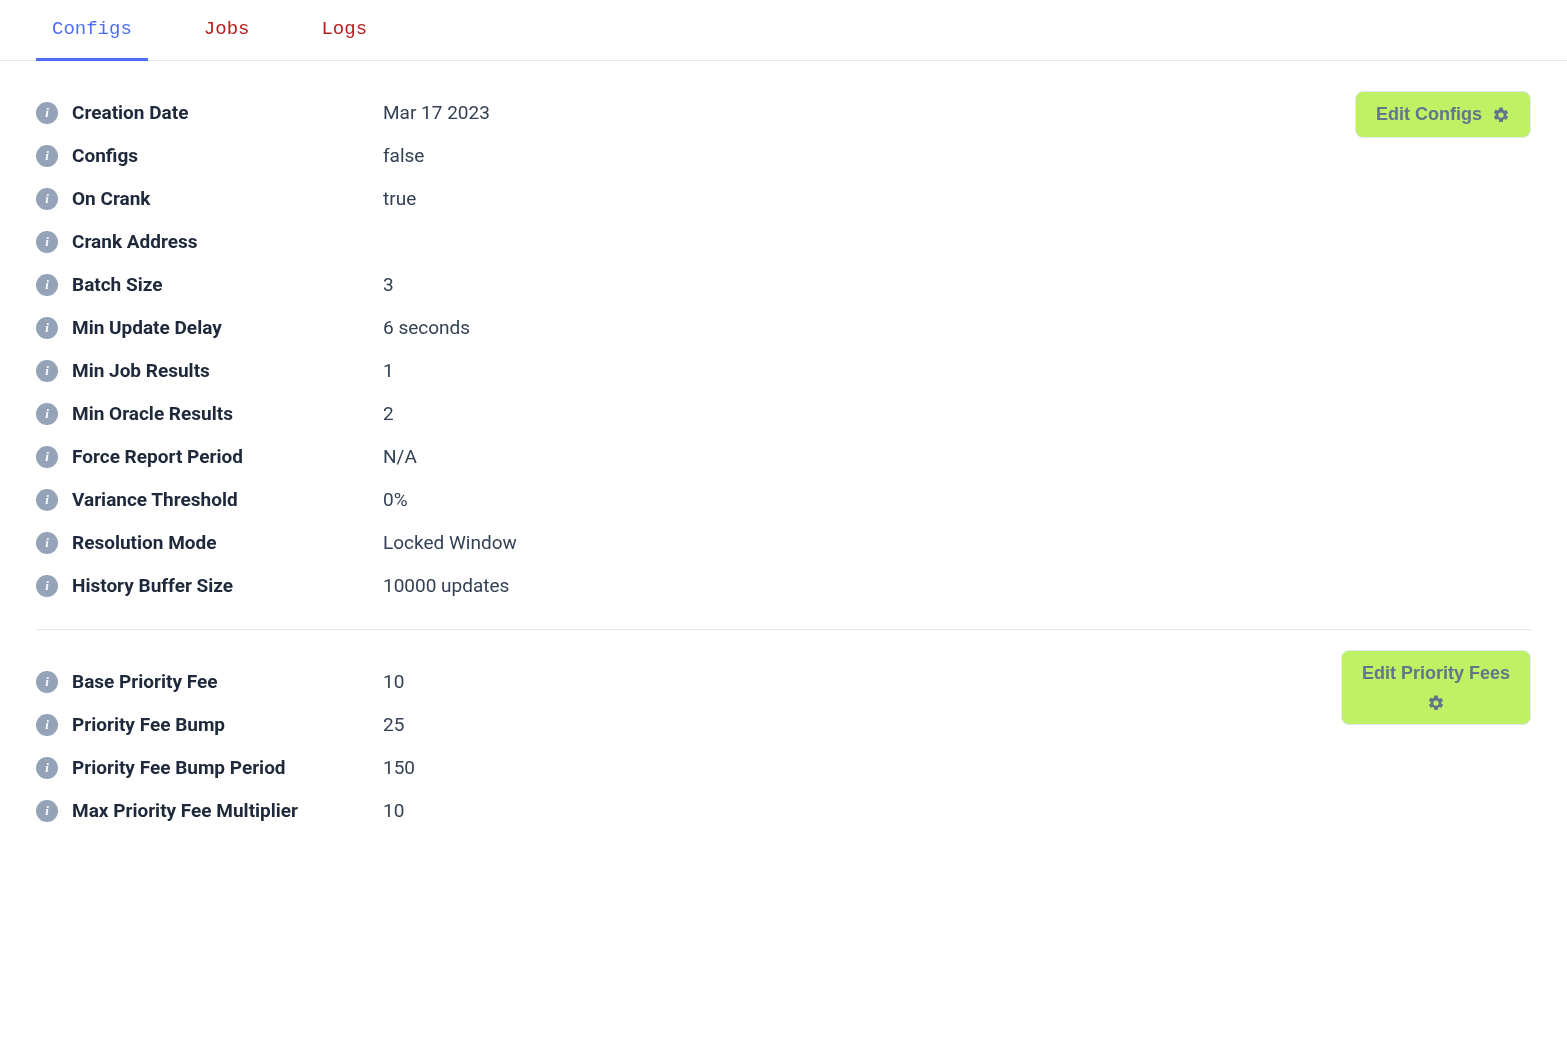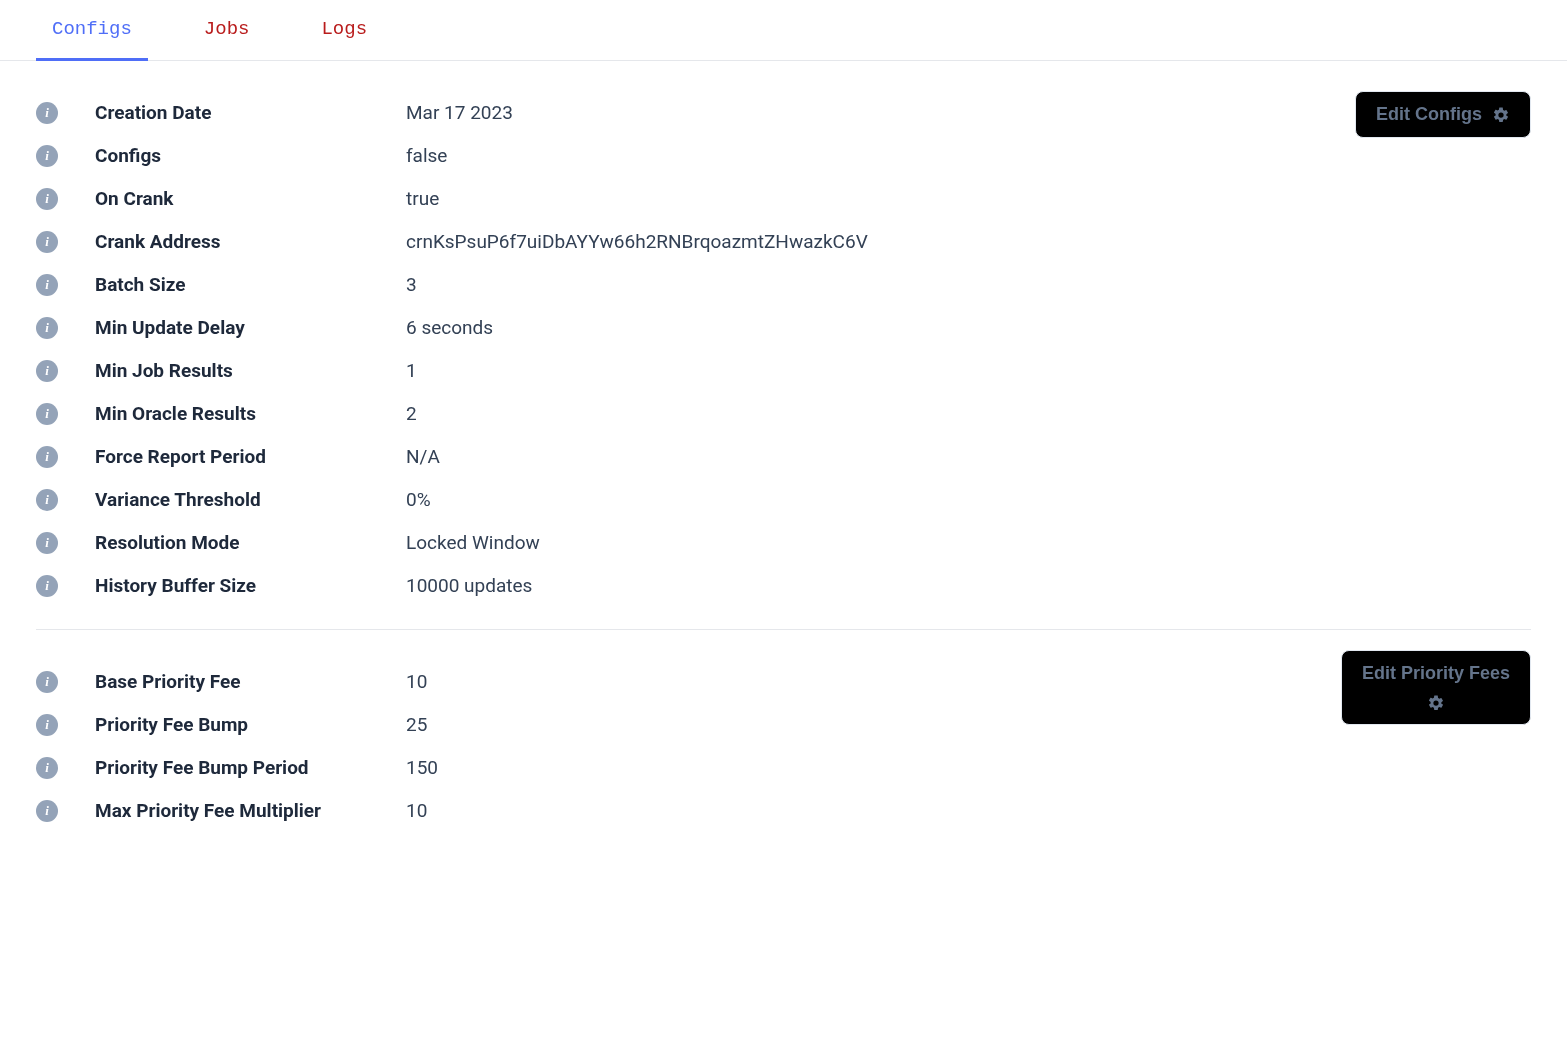--- a/index.html
+++ b/index.html
@@ -67,39 +67,38 @@
       font-family: Georgia, serif;
       margin-right: 14px;
       flex-shrink: 0;
     }
     .label {
       width: 278px;
       font-weight: 700;
       font-size: 19px;
       color: #1e293b;
       flex-shrink: 0;
-      margin-left: 23px;
     }
     .value {
       font-size: 19px;
       color: #334155;
       font-weight: 400;
       margin-left: 33px;
     }
     .edit-button {
       position: absolute;
       top: 0;
       right: 0;
       display: inline-flex;
       align-items: center;
       gap: 10px;
       padding: 12px 20px;
       border: 1px solid #e2e8f0;
       border-radius: 8px;
-      background: #000000;
+      background: #bef264;
       color: #64748b;
       font-size: 18px;
       font-weight: 600;
       cursor: pointer;
       text-align: center;
     }
     .section + .section .edit-button {
       top: 20px;
       flex-direction: column;
     }
@@ -146,21 +145,20 @@
         <span class="value">false</span>
       </div>
       <div class="row">
         <span class="info-icon">i</span>
         <span class="label">On Crank</span>
         <span class="value">true</span>
       </div>
       <div class="row">
         <span class="info-icon">i</span>
         <span class="label">Crank Address</span>
-        <span class="value">crnKsPsuP6f7uiDbAYYw66h2RNBrqoazmtZHwazkC6V</span>
       </div>
       <div class="row">
         <span class="info-icon">i</span>
         <span class="label">Batch Size</span>
         <span class="value">3</span>
       </div>
       <div class="row">
         <span class="info-icon">i</span>
         <span class="label">Min Update Delay</span>
         <span class="value">6 seconds</span>

